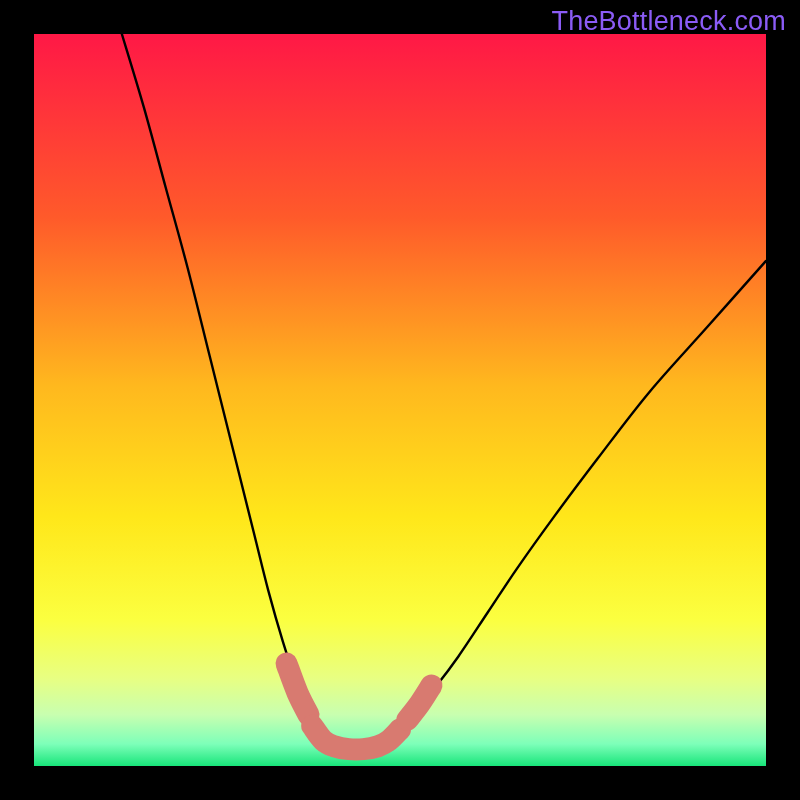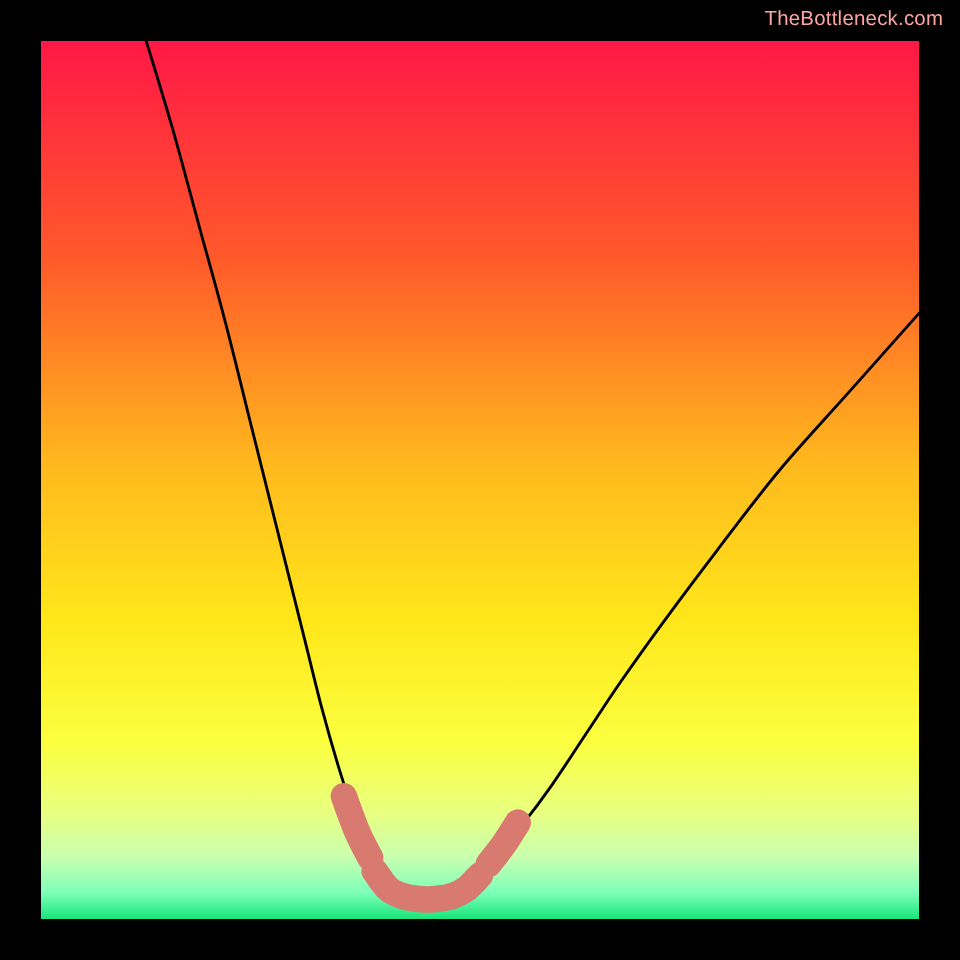--- a/index.html
+++ b/index.html
@@ -33,22 +33,22 @@
     position: absolute;
     inset: 0;
     width: 100%;
     height: 100%;
     overflow: visible;
   }
   .watermark {
     position: absolute;
     top: 6px;
     right: 14px;
-    color: #fca5a5;
-    font-size: 17px;
+    color: #8b5cf6;
+    font-size: 27px;
     font-weight: 400;
     letter-spacing: 0.2px;
   }
 </style>
 </head>
 <body>
 
 <div class="frame">
   <div class="plot">
     <svg class="grad" viewBox="0 0 732 732" preserveAspectRatio="none">

